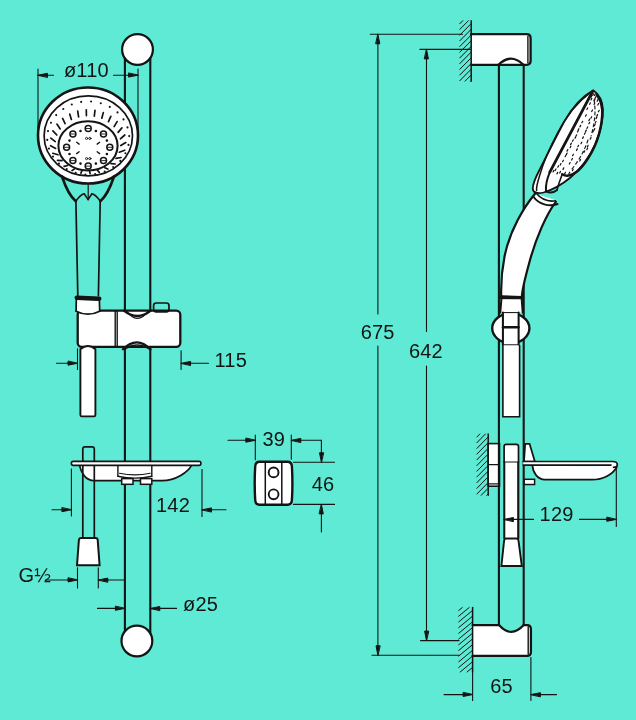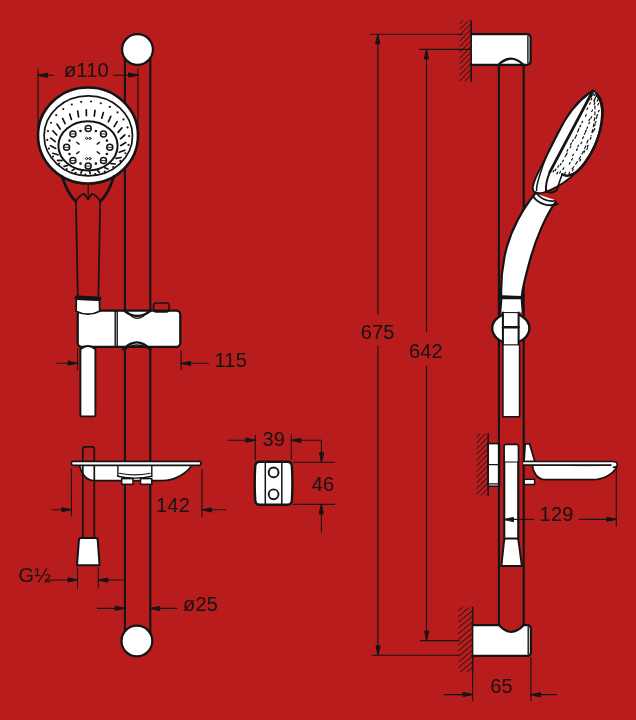--- a/index.html
+++ b/index.html
@@ -1,16 +1,16 @@
 <!DOCTYPE html>
 <html><head>
 <meta charset="utf-8">
 <style>
   html,body{margin:0;padding:0;background:#fff;}
-  .sheet{position:relative;width:636px;height:720px;background:#b91c1c;overflow:hidden;}
+  .sheet{position:relative;width:636px;height:720px;background:#5eead4;overflow:hidden;}
   svg{display:block;}
   svg *{stroke:#141414;stroke-linecap:round;}
   svg .dimtext{font-family:"Liberation Sans","DejaVu Sans",sans-serif;font-size:20px;fill:#141414;stroke:none;letter-spacing:0.2px;}
 </style>
 </head>
 <body>
 
 <div class="sheet">
 <svg width="636" height="720" viewBox="0 0 636 720">
 <g>

